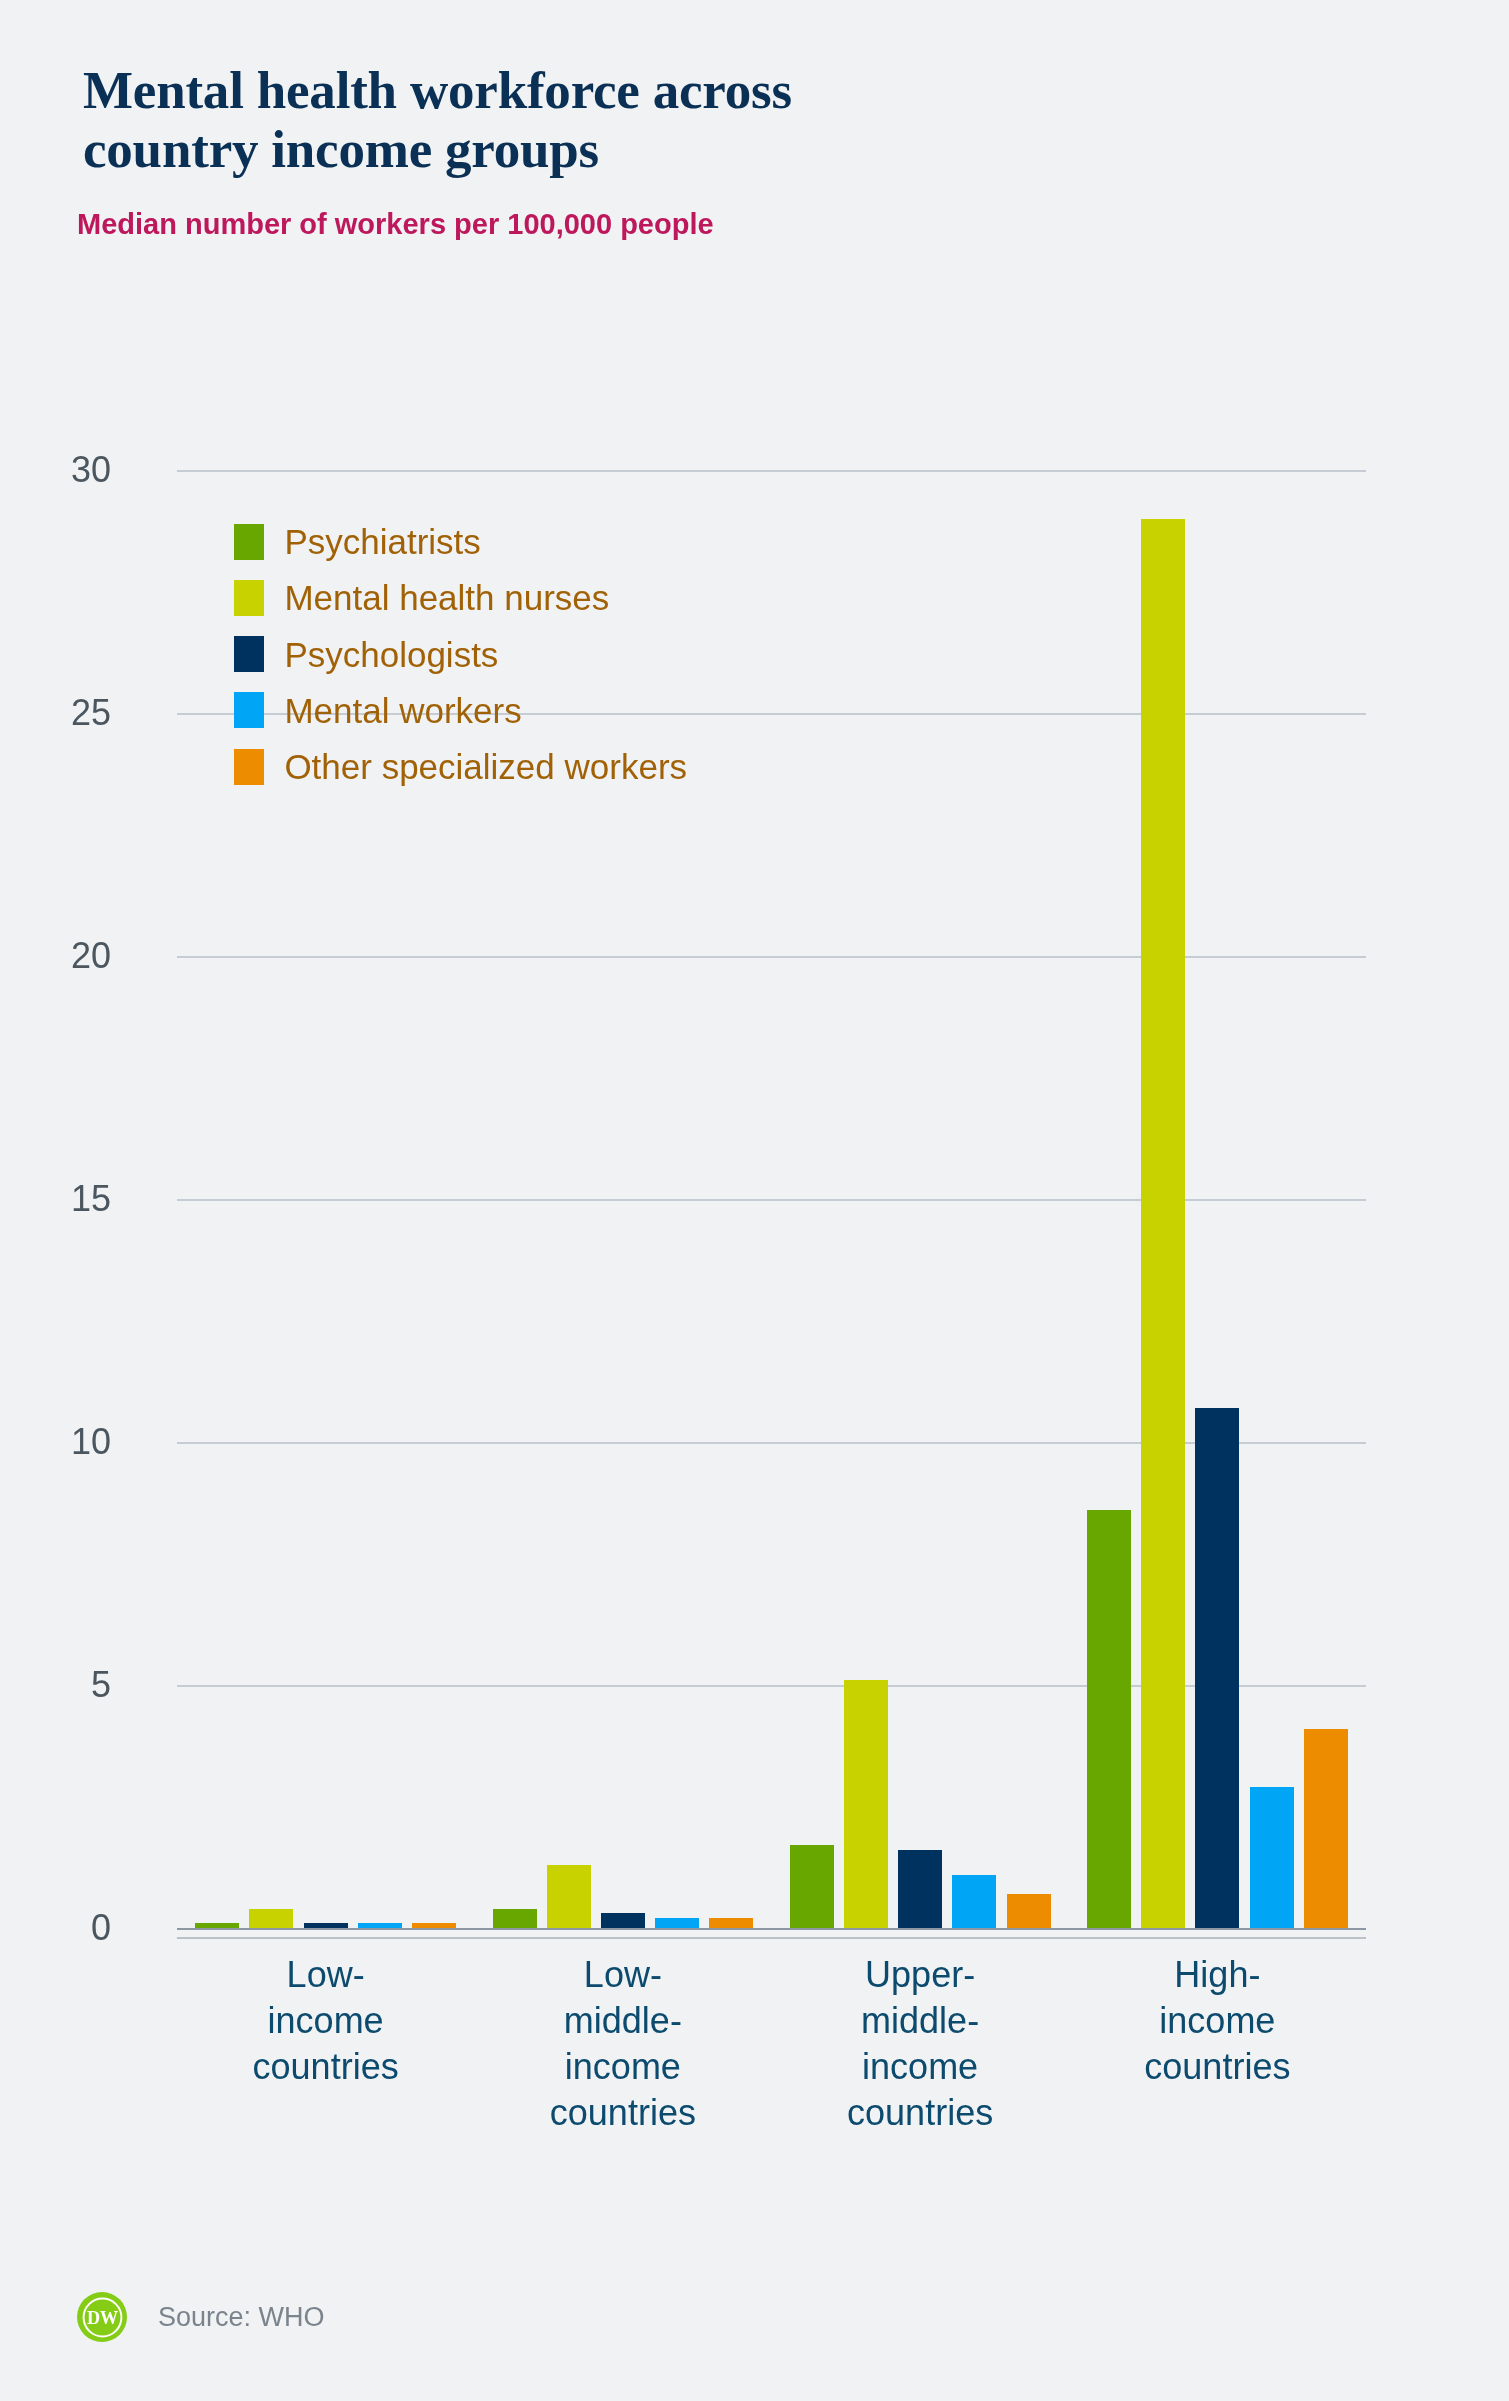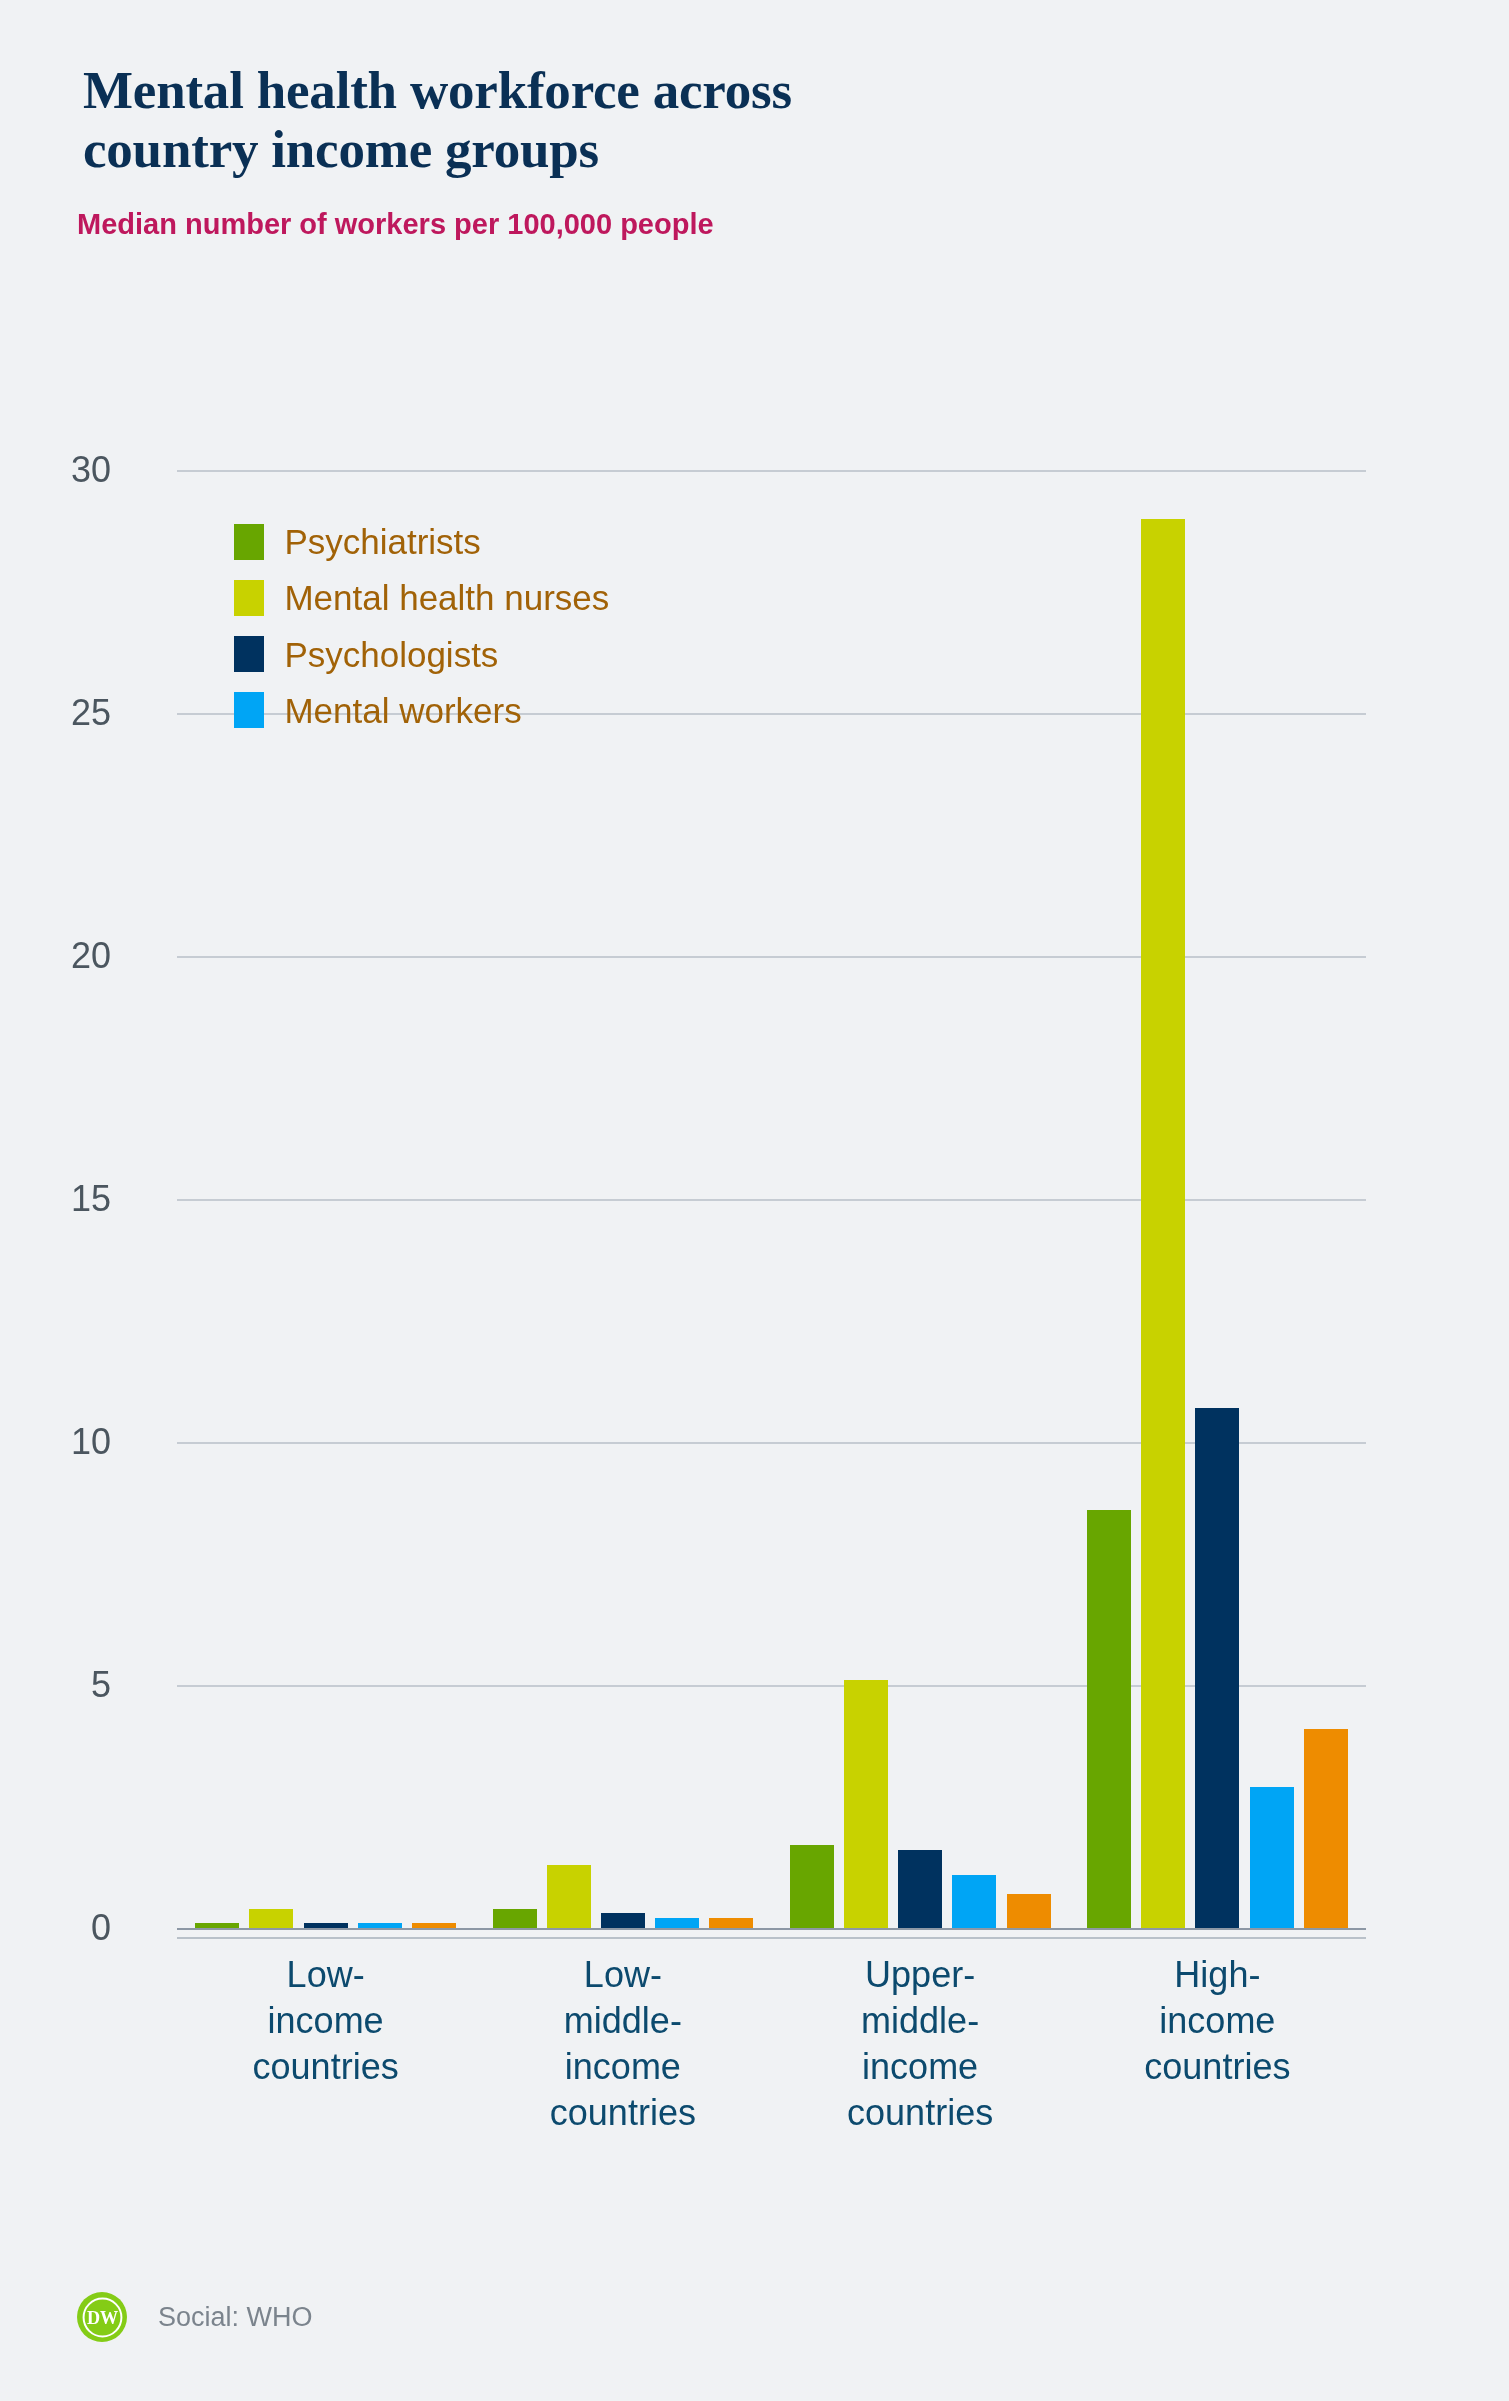--- a/index.html
+++ b/index.html
@@ -272,20 +272,24 @@
           <span class="legend-swatch" style="background: rgb(200, 210, 0);"></span>
           <span class="legend-label">Mental health nurses</span>
         </div>
         <div class="legend-row">
           <span class="legend-swatch" style="background: rgb(0, 50, 95);"></span>
           <span class="legend-label">Psychologists</span>
         </div>
         <div class="legend-row">
           <span class="legend-swatch" style="background: rgb(0, 165, 245);"></span>
           <span class="legend-label">Mental workers</span>
+        </div>
+        <div class="legend-row">
+          <span class="legend-swatch" style="background: rgb(238, 140, 0);"></span>
+          <span class="legend-label">Other specialized workers</span>
         </div>
       </div>
 
     <div class="xlabels" id="xlabels">
         <div class="xlabel">Low-
 income
 countries</div>
         <div class="xlabel">Low-
 middle-
 income
@@ -300,17 +304,17 @@
       </div>
   </div>
 
   <div class="footer">
     <div class="dw-logo">
       <svg width="41" height="41" viewBox="0 0 52 52" aria-hidden="true">
         <circle cx="26" cy="26" r="24" fill="none" stroke="#ffffff" stroke-width="2.5"></circle>
         <text x="26" y="34" text-anchor="middle" font-family="Liberation Serif, serif" font-size="23" font-weight="bold" fill="#ffffff">DW</text>
       </svg>
     </div>
-    <div class="source">Social: WHO</div>
+    <div class="source">Source: WHO</div>
   </div>
 
 </div>
 
 
 </body></html>

